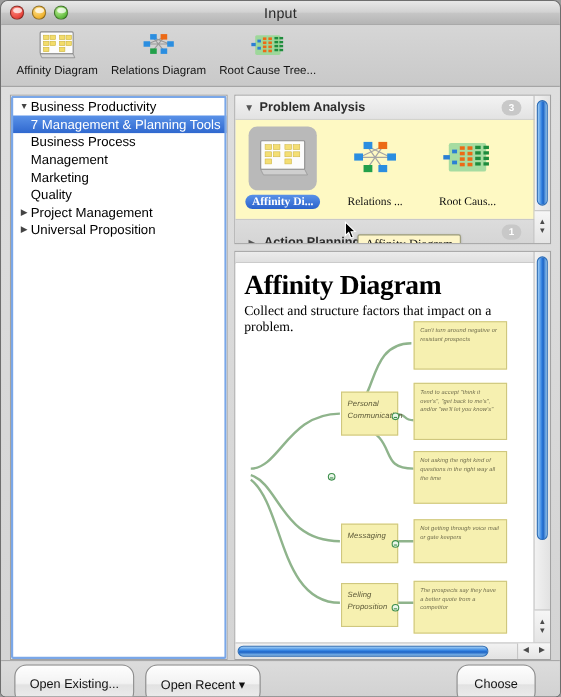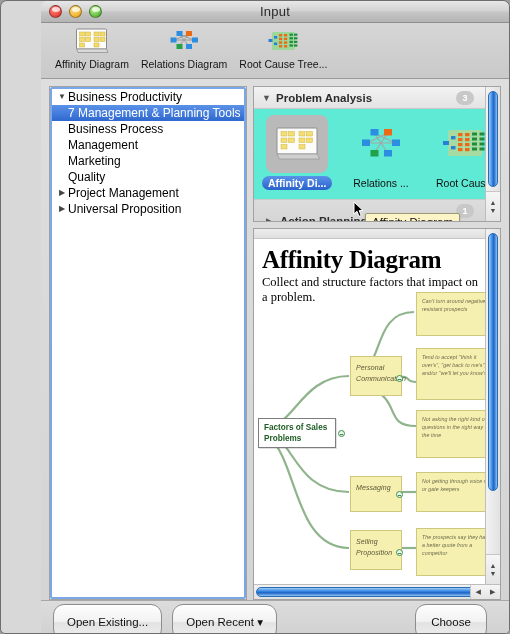--- a/index.html
+++ b/index.html
@@ -7,21 +7,21 @@
     width:510px; height:634px; overflow:hidden;
     font-family:"Liberation Sans", sans-serif;
     background:#9c9c9c;
   }
   .window {
     position:absolute; left:0; top:0; width:510px; height:634px;
     background:#d8d8d8;
     border:1px solid #6e6e6e;
     border-radius:7px 7px 5px 5px;
     overflow:hidden;
-    display:flex; flex-direction:column;padding-left:40px;
+    display:flex; flex-direction:column;
   }
   
   .titlebar {
     height:22px; flex:0 0 22px; position:relative;
     background:linear-gradient(to bottom,#e8e8e8 0%,#d2d2d2 48%,#c6c6c6 52%,#b4b4b4 100%);
     border-bottom:1px solid #8e8e8e;
     border-radius:6px 6px 0 0;
   }
   .lights { position:absolute; left:8px; top:4px; display:flex; gap:7px; }
   .light { width:13px; height:13px; border-radius:50%; position:relative;
@@ -81,21 +81,21 @@
     position:relative;
   }
   .grp.bottom { border-top:1px solid #c9c9c9; border-bottom:none; }
   .gtri { width:14px; font-size:9px; color:#555; }
   .gname { font-size:11.5px; font-weight:bold; color:#2c2c2c; }
   .gbadge {
     position:absolute; right:26px; top:4px; width:18px; height:14px; border-radius:7px;
     background:#c8c8c8; color:#fff; font-size:9px; font-weight:bold;
     display:flex; align-items:center; justify-content:center;
   }
-  .tpl-list { position:relative; height:calc(100% - 44px); background:#5eead4; }
+  .tpl-list { position:relative; height:calc(100% - 44px); background:#fef9c3;font-family:Liberation Serif, serif; }
   .tpl-row { display:flex; padding:6px 0 0 8px; gap:14px; }
   .tpl {
     width:70px; text-align:center; cursor:default; position:relative;
   }
   .tpl-thumb {
     width:62px; height:58px; margin:0 auto; border-radius:8px;
     display:flex; align-items:center; justify-content:center;
   }
   .tpl.selected .tpl-thumb { background:#b9b9b9; }
   .tpl-name {
@@ -444,24 +444,20 @@
               <path d="M14 142 C 40 150, 42 202, 95 202"></path>
               <path d="M14 146 C 44 170, 40 258, 95 258"></path>
               <path d="M104 80 C 130 80, 118 22, 160 22"></path>
               <path d="M140 86 C 160 86, 150 92, 162 92"></path>
               <path d="M112 96 C 150 110, 128 136, 162 136"></path>
               <path d="M140 202 L162 202"></path>
               <path d="M140 258 L162 258"></path>
             </g>
           </svg>
 
-          <div class="root-note" style="left:4px; top:178px; width:78px;">
-            <span style="white-space:pre-line;">Factors of Sales
-Problems</span>
-          </div>
           <div class="knob" style="left:84px; top:190px;"></div>
 
           <div class="note cat" style="left:96px; top:116px; width:52px; height:40px;">
             <span style="white-space:pre-line;">Personal
 Communication</span>
           </div>
           <div class="knob" style="left:142px; top:135px;"></div>
 
           <div class="note cat" style="left:96px; top:236px; width:52px; height:36px;">
             <span style="white-space:pre-line;">Messaging</span>

